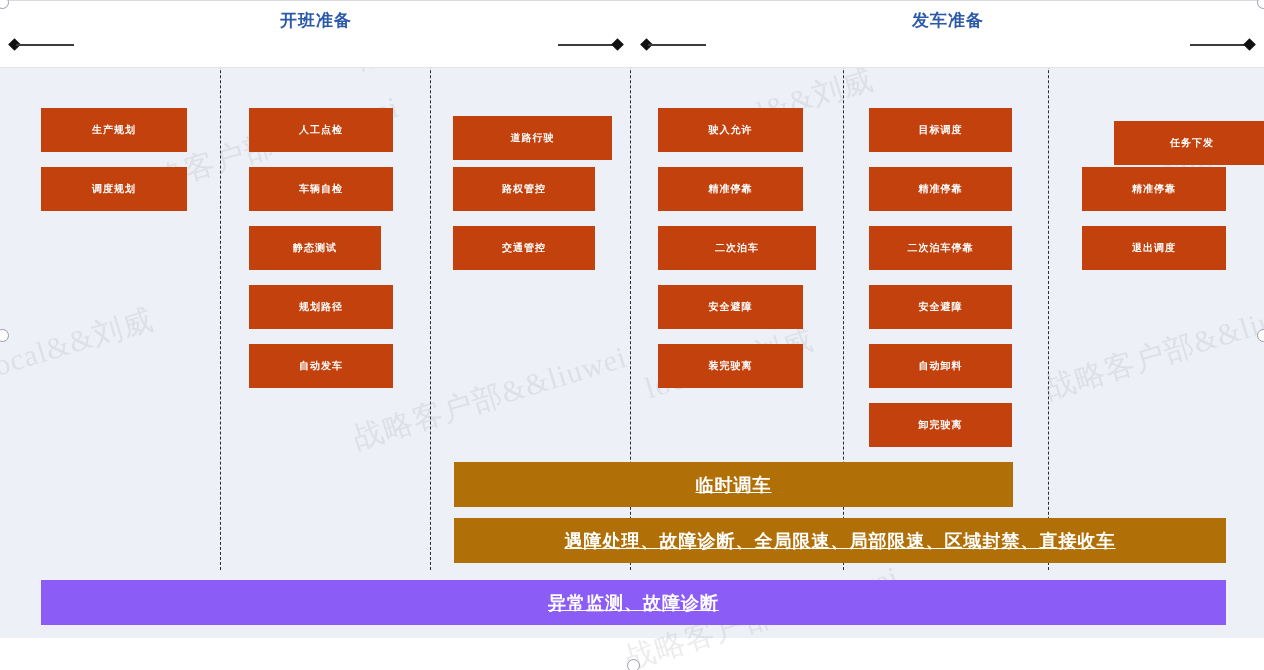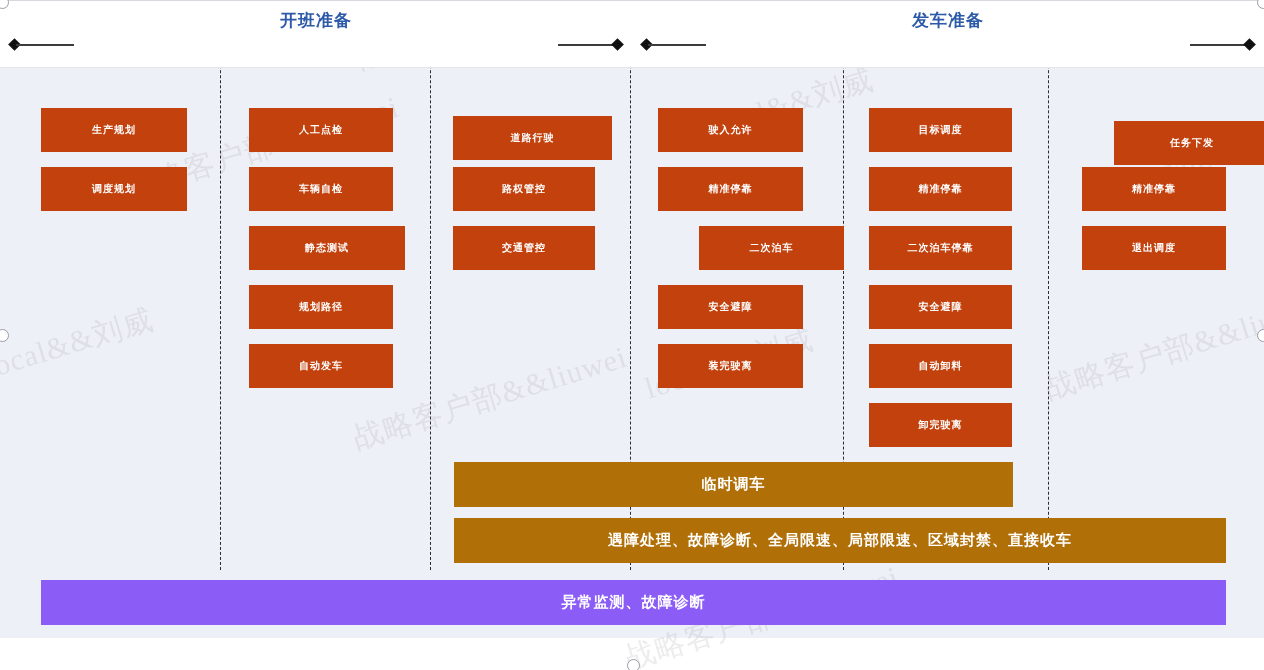--- a/index.html
+++ b/index.html
@@ -150,25 +150,26 @@
   }
 
   
   .bar {
     position: absolute;
     height: 45px;
     display: flex;
     align-items: center;
     justify-content: center;
     color: #ffffff;
-    font-size: 15px;
+    font-size: 18px;
     font-weight: bold;
     letter-spacing: 1px;
     z-index: 7;
     box-sizing: border-box;
+    text-decoration: underline;
   }
   .bar.orange { background: #b06f07; }
   .bar.navy   { background: #8b5cf6; }
 
   
   .handle {
     position: absolute;
     width: 11px;
     height: 11px;
     border-radius: 50%;
@@ -238,35 +239,35 @@
   <div class="cols">
 
     <div class="col" style="left:41px;  width:146px;">
       <div class="box" style="top:40px;  width:146px;">生产规划</div>
       <div class="box" style="top:99px;  width:146px;">调度规划</div>
     </div>
 
     <div class="col" style="left:249px; width:144px;">
       <div class="box" style="top:40px;  width:144px;">人工点检</div>
       <div class="box" style="top:99px;  width:144px;">车辆自检</div>
-      <div class="box" style="top:158px; width:156px;">静态测试</div>
+      <div class="box" style="top:158px; width:132px;">静态测试</div>
       <div class="box" style="top:217px; width:144px;">规划路径</div>
       <div class="box" style="top:276px; width:144px;">自动发车</div>
     </div>
 
     <div class="col" style="left:453px; width:142px;">
       <div class="box" style="top:48px;  width:159px;">道路行驶</div>
       <div class="box" style="top:99px;  width:142px;">路权管控</div>
       <div class="box" style="top:158px; width:142px;">交通管控</div>
     </div>
 
     <div class="col" style="left:658px; width:145px;">
       <div class="box" style="top:40px;  width:145px;">驶入允许</div>
       <div class="box" style="top:99px;  width:145px;">精准停靠</div>
-      <div class="box" style="top:158px; width:145px;margin-left:41px;">二次泊车</div>
+      <div class="box" style="top:158px; width:158px;">二次泊车</div>
       <div class="box" style="top:217px; width:145px;">安全避障</div>
       <div class="box" style="top:276px; width:145px;">装完驶离</div>
     </div>
 
     <div class="col" style="left:869px; width:143px;">
       <div class="box" style="top:40px;  width:143px;">目标调度</div>
       <div class="box" style="top:99px;  width:143px;">精准停靠</div>
       <div class="box" style="top:158px; width:143px;">二次泊车停靠</div>
       <div class="box" style="top:217px; width:143px;">安全避障</div>
       <div class="box" style="top:276px; width:143px;">自动卸料</div>

